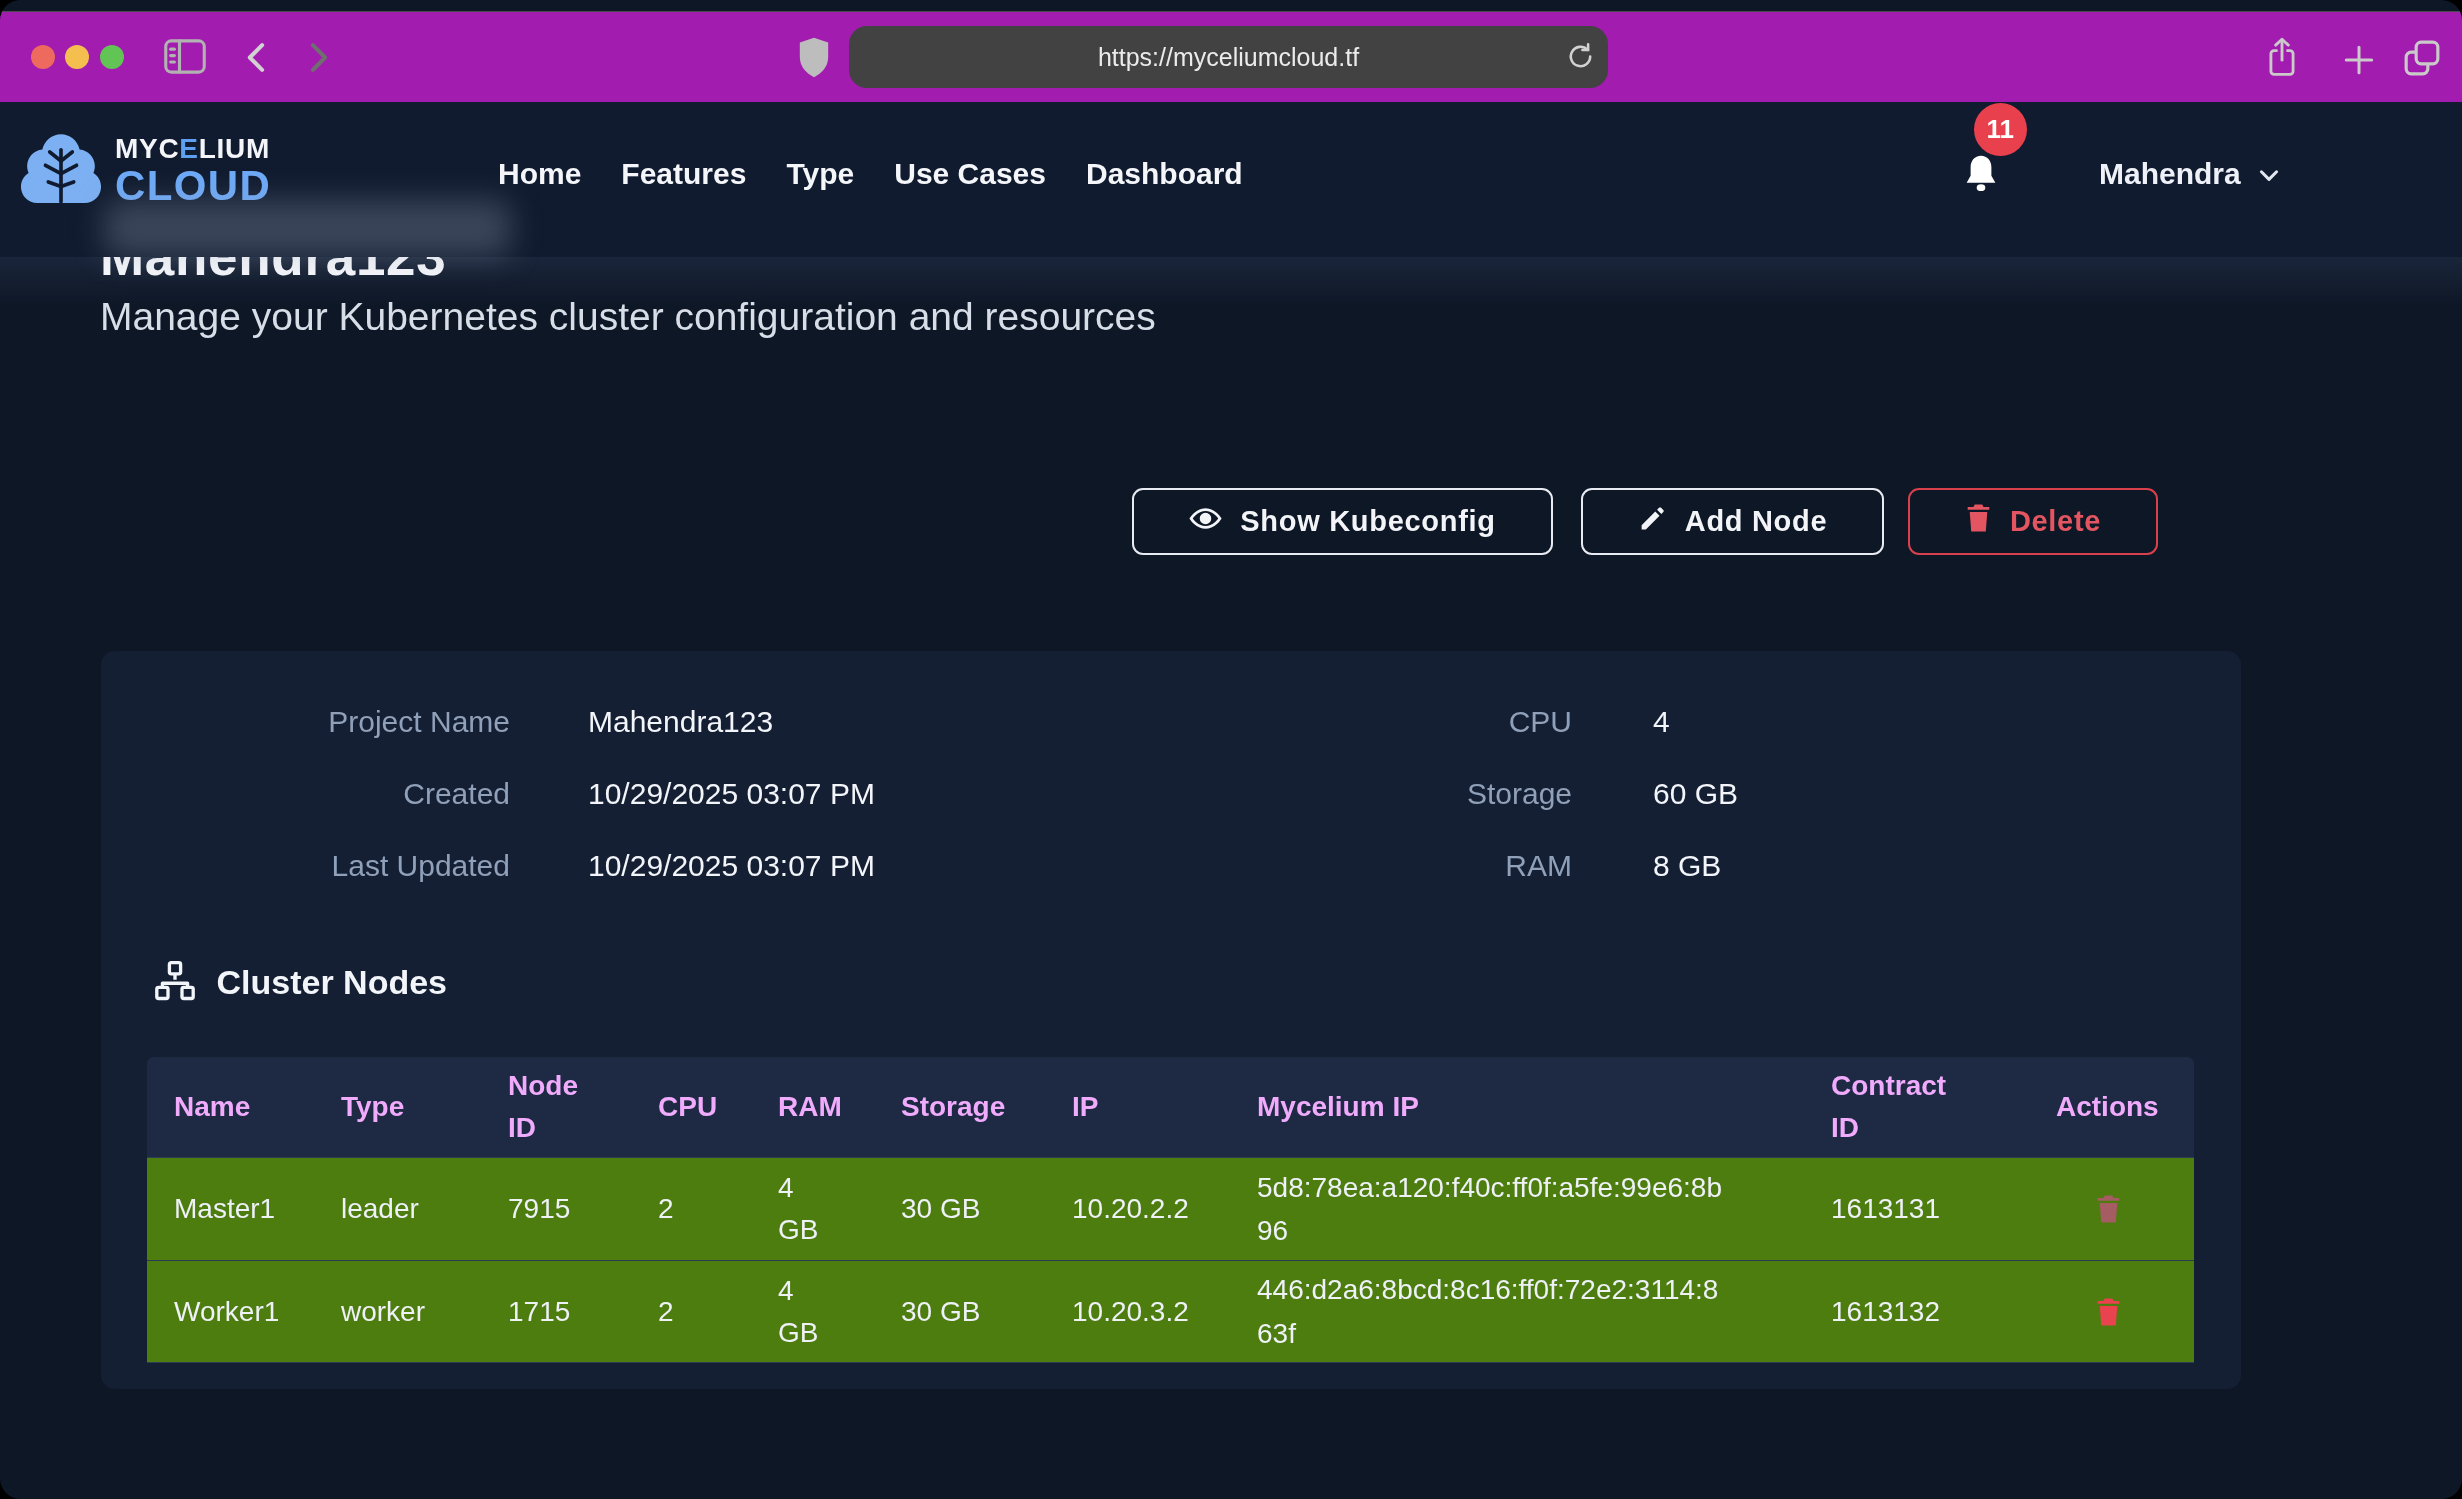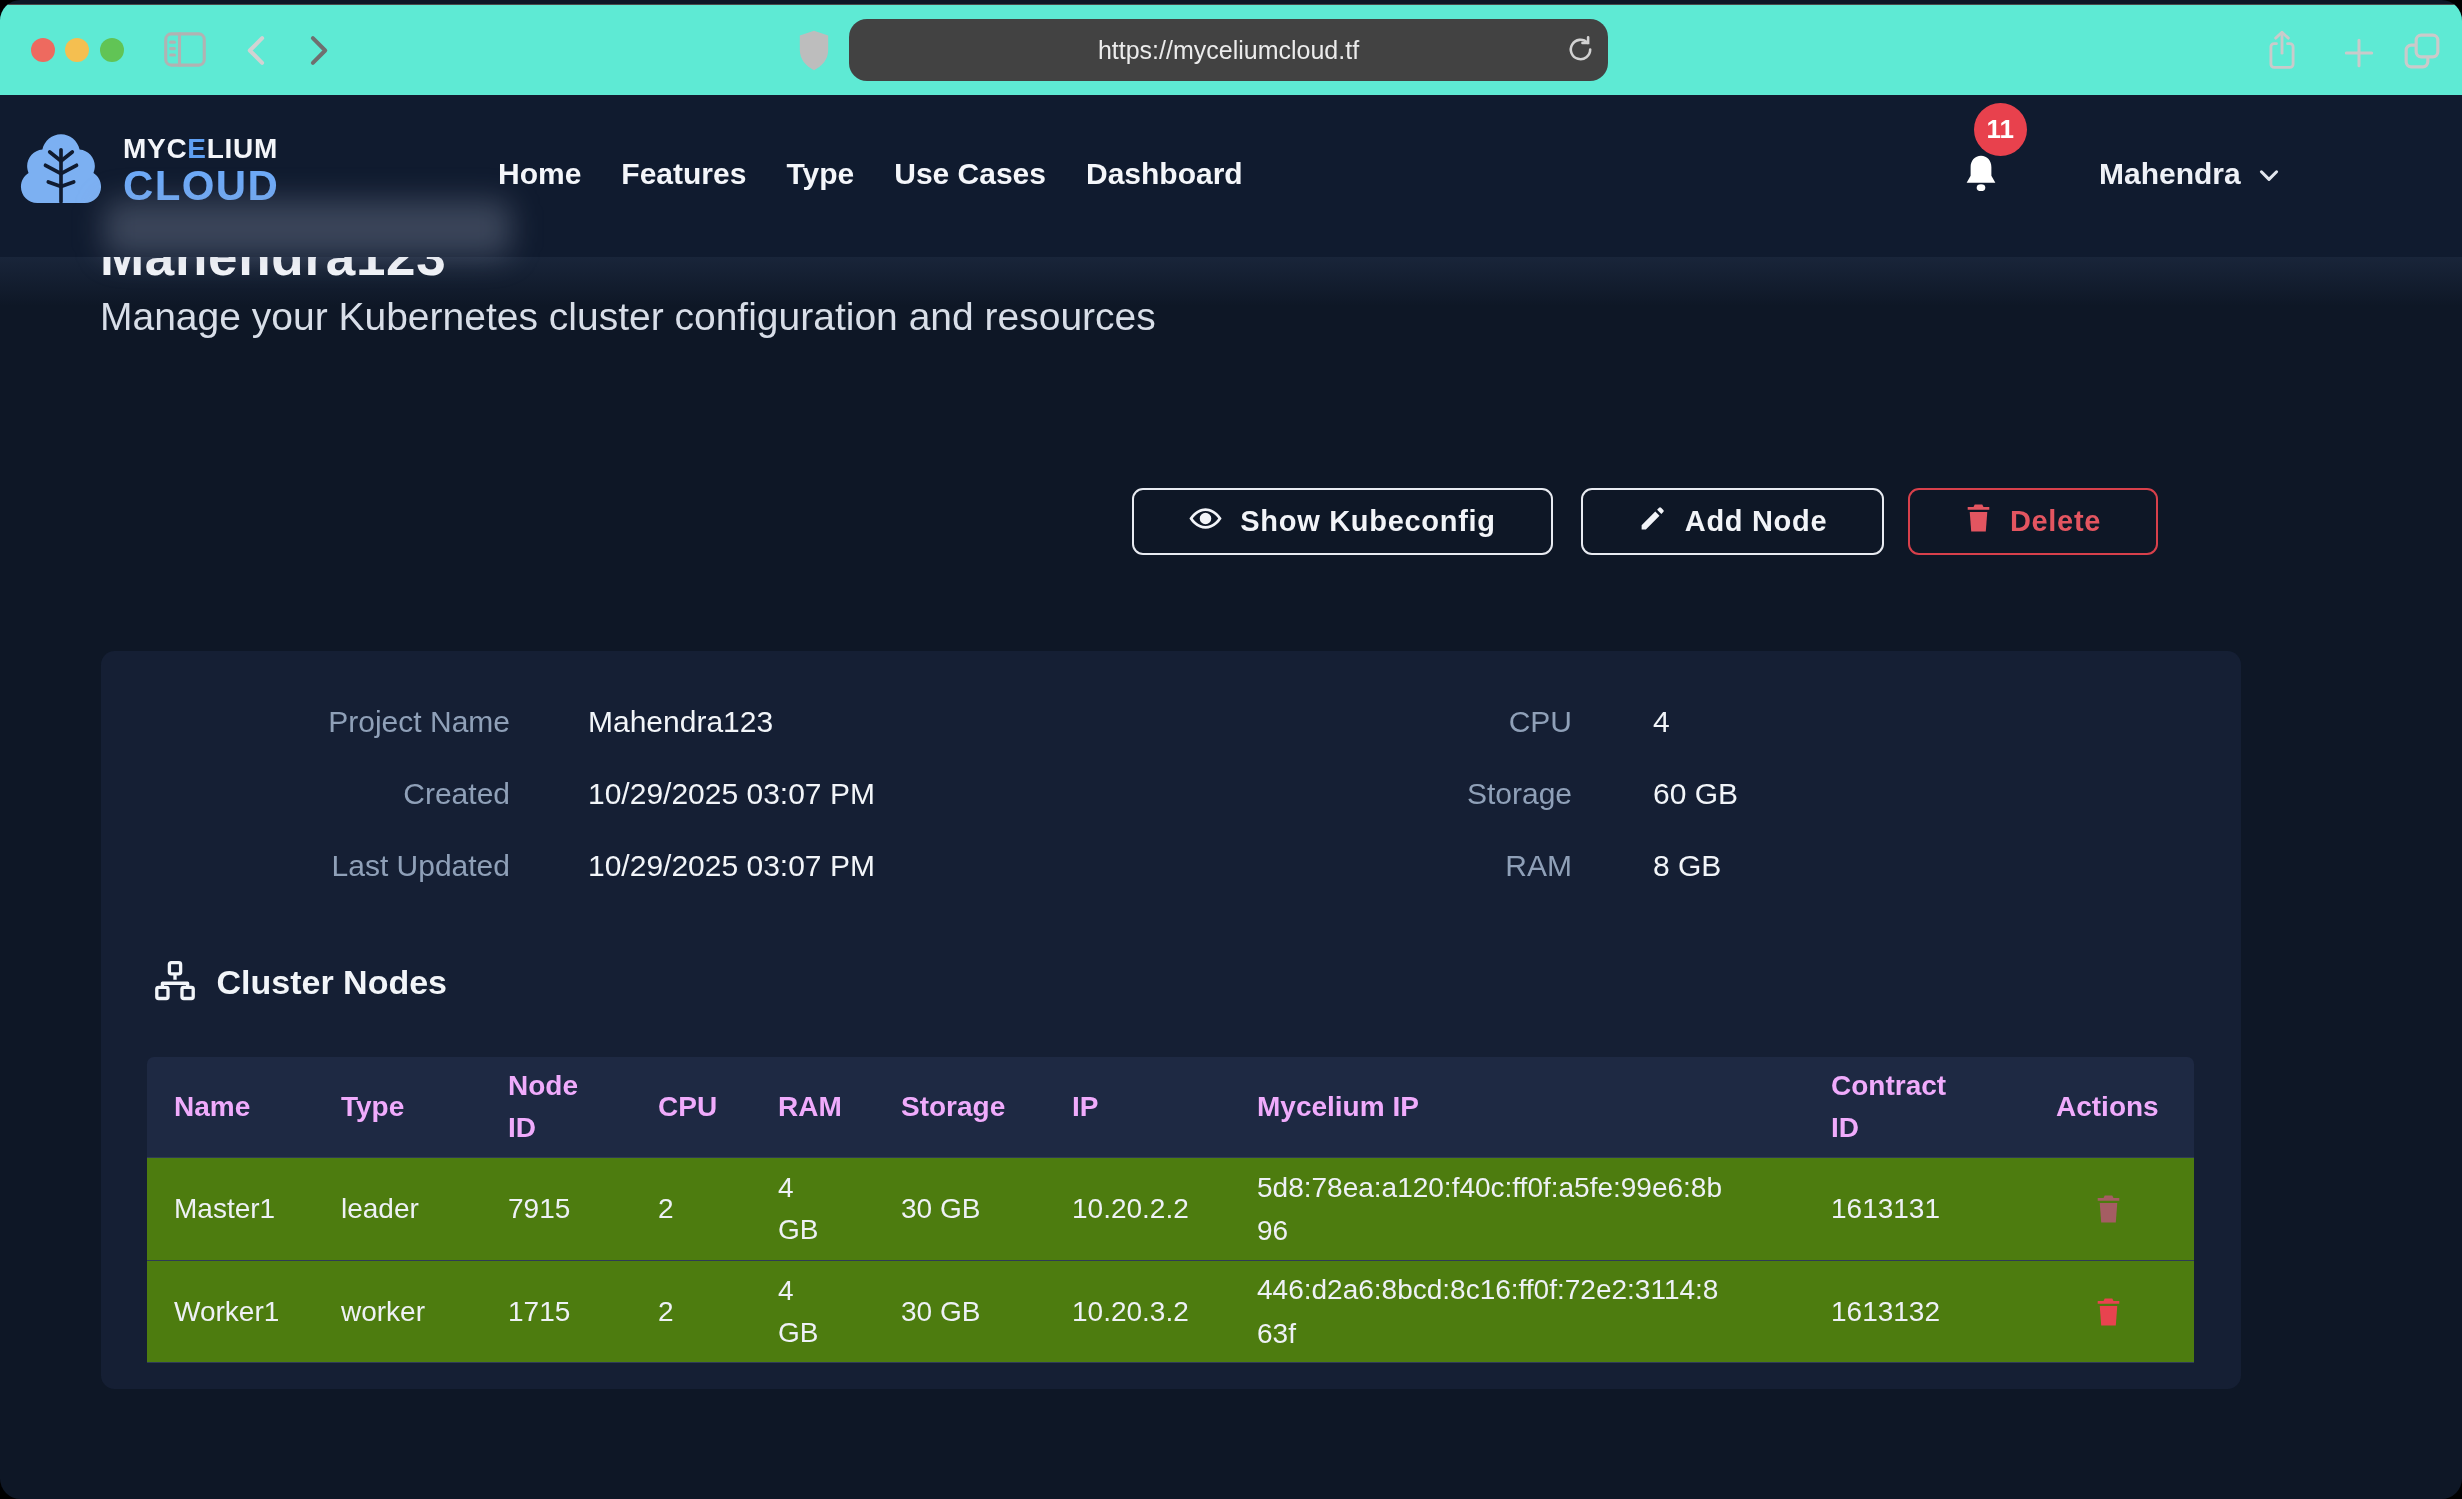--- a/index.html
+++ b/index.html
@@ -3,22 +3,22 @@
 <meta charset="utf-8">
 <style>
   * { box-sizing: border-box; margin: 0; padding: 0; }
   html, body { width: 2462px; height: 1499px; background: #000; }
   body { font-family: "Liberation Sans", sans-serif; overflow: hidden; }
 
   .window { position: relative; width: 2462px; height: 1499px; border-radius: 20.5px;
             overflow: hidden; background: #0e1726; }
 
   
-  .chrome { position: absolute; left:0; top:4px; width:100%; height:91px;
-            background:#5eead4; border-top:1.4px solid #4a4a4a; z-index:10; }
+  .chrome { position: absolute; left:0; top:11px; width:100%; height:91px;
+            background:#a21caf; border-top:1.4px solid #4a4a4a; z-index:10; }
   .traffic-lights { position:absolute; left:31px; top:33px; display:flex; gap:10.3px; }
   .light { width:24px; height:24px; border-radius:50%; cursor:pointer; }
   .light.close { background:#ee6a5f; } .light.min { background:#f5bf50; } .light.zoomb { background:#61c455; }
   .chrome-icon { position:absolute; background:none; border:none; cursor:pointer; }
   .sidebar-btn { left:163px; top:26px; color:#b2b2b2; }
   .back-btn { left:239px; top:27px; color:#d2d2d2; }
   .fwd-btn { left:299px; top:27px; color:#6f6f6f; }
   .shield-w { left:796px; top:24.6px; color:#bdbdbd; }
   .urlbar { position:absolute; left:849px; top:14.4px; width:759px; height:62px;
             background:#424242; border-radius:18px; display:flex; align-items:center;
@@ -27,21 +27,21 @@
   .reload-btn { position:absolute; right:12.3px; top:15px; color:#d2d2d2; background:none; border:none; cursor:pointer; }
   .share-btn { left:2263px; top:22.6px; color:#cacaca; }
   .newtab-btn { left:2340px; top:29px; color:#cacaca; }
   .tabsview-btn { left:2402px; top:26px; color:#cacaca; }
 
   
   .navbar { position:absolute; left:0; top:91px; width:100%; height:166px;
             background:#101b2f; z-index:5; }
   .band { position:absolute; left:0; top:257px; width:100%; height:49px; z-index:1;
           background:linear-gradient(180deg, rgba(58,79,117,.25), rgba(58,79,117,0)); }
-  .logo { position:absolute; left:18px; top:130px; display:flex; align-items:center; gap:19px; cursor:pointer; z-index:6; }
+  .logo { position:absolute; left:18px; top:130px; display:flex; align-items:center; gap:11px; cursor:pointer; z-index:6; }
   .logo-l1 { font-size:28px; font-weight:700; letter-spacing:0.7px; color:#f3f5f9; line-height:1; }
   .logo-l1 .accent { color:#5f9ff2; }
   .logo-l2 { font-size:42px; font-weight:700; letter-spacing:1.4px; color:#6da9f7; line-height:.95; margin-top:3.4px; }
   .nav-links { position:absolute; left:498px; top:91px; height:166px; display:flex;
                align-items:center; gap:40px; z-index:6; }
   .nav-link { font-size:30px; font-weight:700; color:#f4f6fa; cursor:pointer; }
   .bell-wrap { position:absolute; left:1960px; top:103px; z-index:6; width:103px; height:137px; cursor:pointer; background:none; border:none; }
   .bell-ic { position:absolute; left:0; top:49px; color:#fff; }
   .badge { position:absolute; left:13.7px; top:0; width:53px; height:53px; border-radius:50%;
            background:#e8414d; color:#fff; font-size:26px; font-weight:700;

